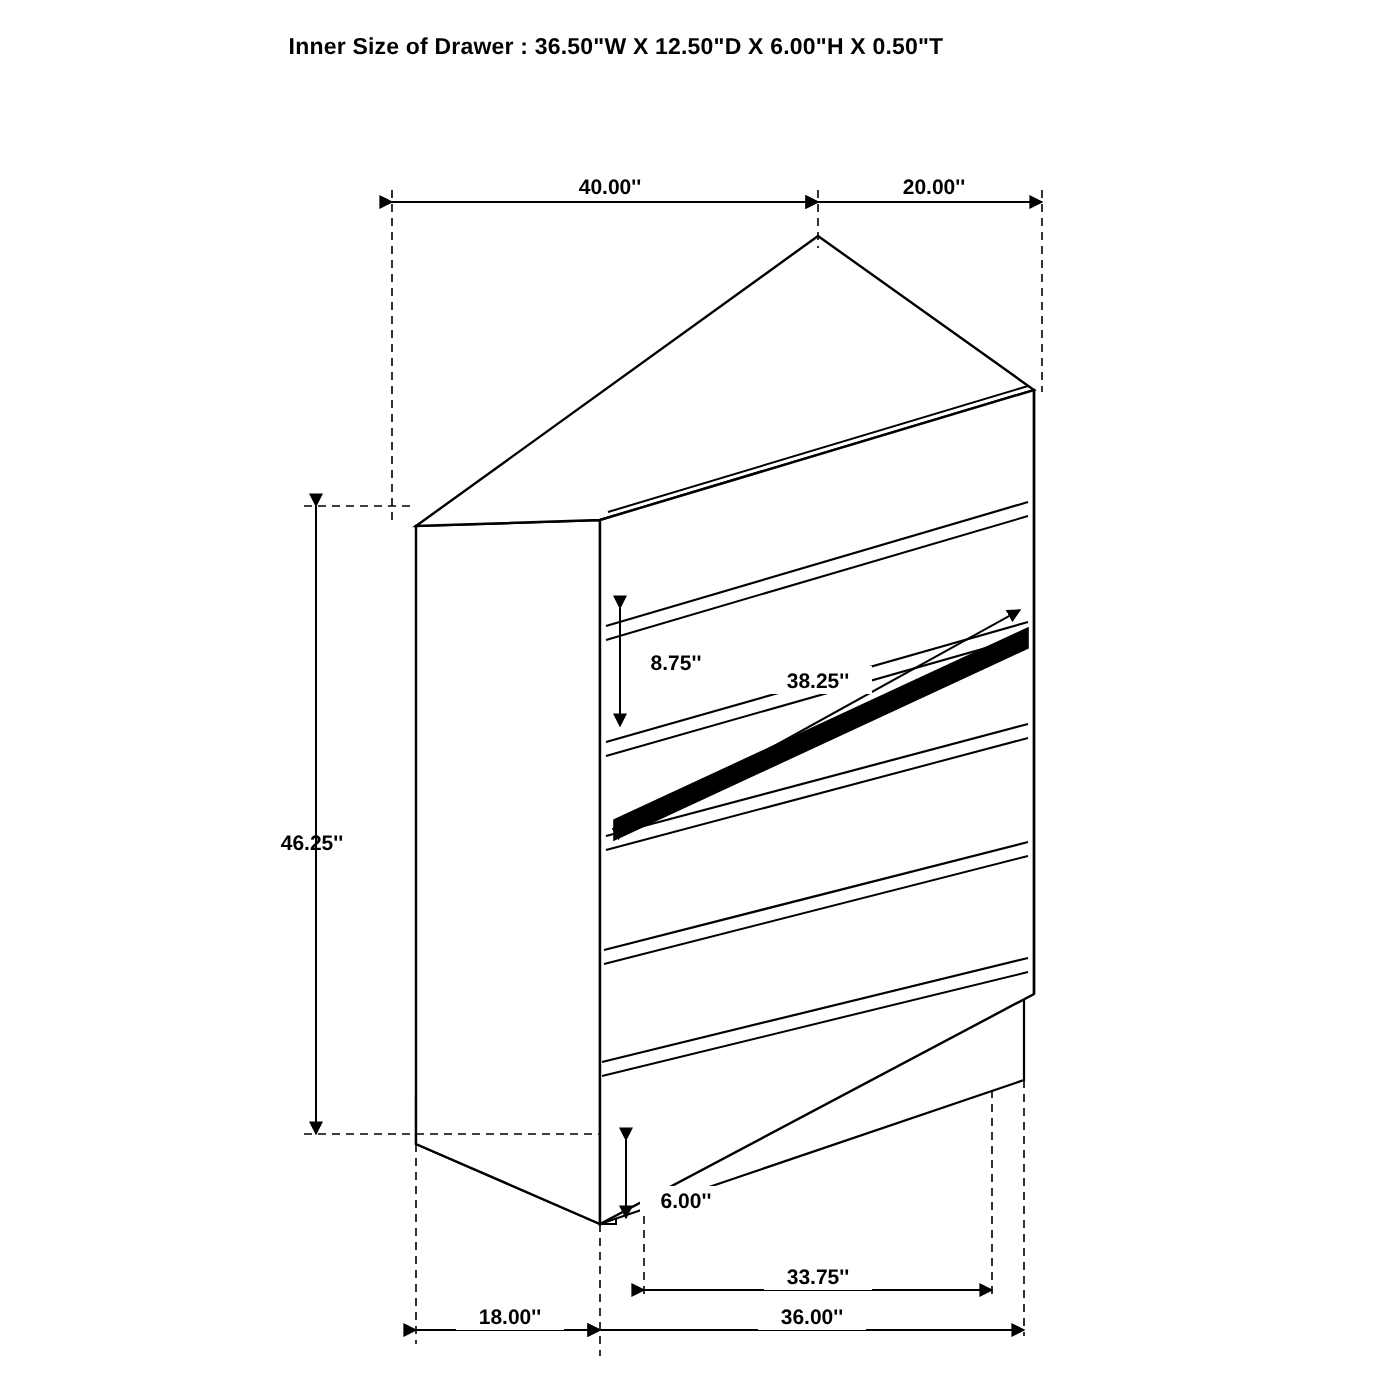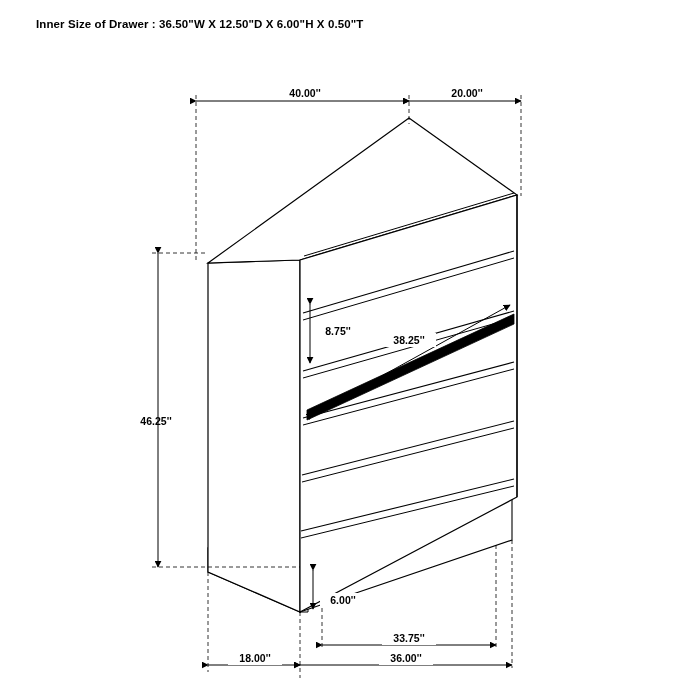--- a/index.html
+++ b/index.html
@@ -17,26 +17,25 @@
   #stage {
     position: relative;
     width: 700px;
     height: 700px;
   }
   #title {
     position: absolute;
     top: 18px;
     left: 0;
     width: 616px;
-    text-align: left;
+    text-align: center;
     font-size: 11.5px;
     font-weight: bold;
     letter-spacing: 0.1px;
     color: #000000;
-    padding-left: 36px;
   }
   svg#diagram {
     position: absolute;
     top: 0;
     left: 0;
   }
   .dimlabel {
     font-family: "Liberation Sans", sans-serif;
     font-size: 10.5px;
     font-weight: bold;

